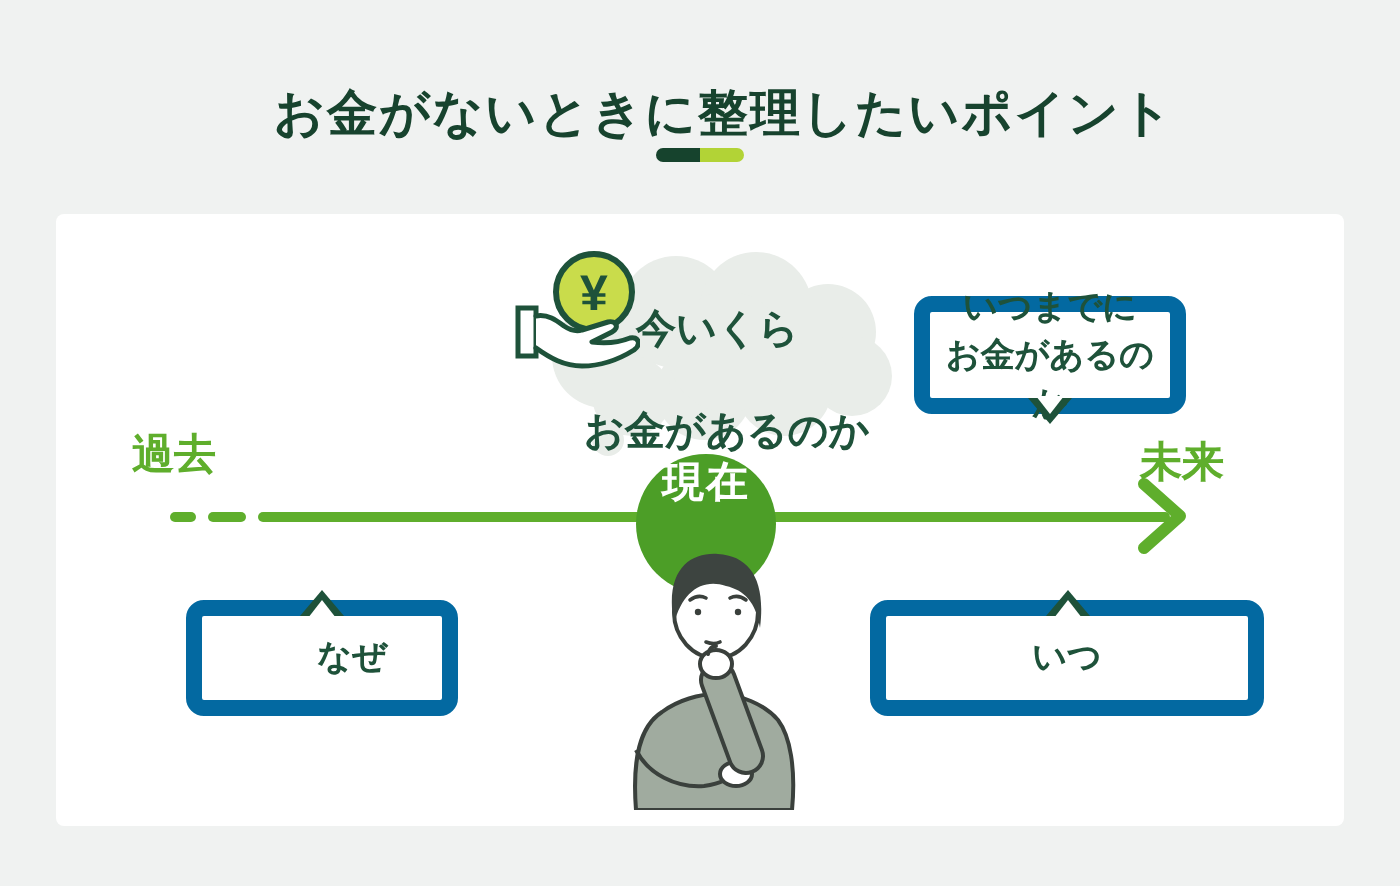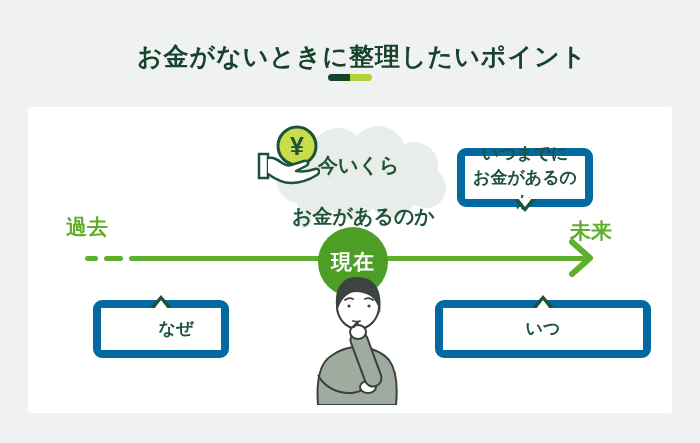--- a/index.html
+++ b/index.html
@@ -40,36 +40,36 @@
   .past   { left: 66px;  top: 213px; }
   .future { left: 570px; top: 217px; }
   .tl-dash, .tl-line { position: absolute; top: 256px; height: 5px; background: #5fae2c; border-radius: 3px; }
   .d1 { left: 85px;  width: 13px; }
   .d2 { left: 104px; width: 19px; }
   .tl-line { left: 129px; width: 456px; }
   .arrowhead { position: absolute; left: 566px; top: 237px; }
   .present {
     position: absolute; left: 318px; top: 227px; width: 70px; height: 70px;
     border-radius: 50%; background: #4c9e27;
-    display: flex; align-items: center; justify-content: center;
+    display: flex; justify-content: center;
     color: #ffffff; font-weight: bold; font-size: 21px; letter-spacing: 1px;
   }
 
   .person { position: absolute; left: 305px; top: 272px; }
 
   
   .bubble {
     position: absolute; background: #ffffff; border: 8px solid #0369a1; border-radius: 9px;
     color: #1e523a; font-weight: bold; text-align: center;
     display: flex; flex-direction: column; justify-content: center;
     font-size: 17px; line-height: 24px;
   }
   .b-top   { left: 457px; top: 148px; width: 136px; height: 59px; }
   .b-left  { left: 93px;  top: 300px; width: 136px; height: 58px; padding-left: 30px; }
-  .b-right { left: 435px; top: 300px; width: 216px; height: 58px; }
+  .b-right { left: 435px; top: 300px; width: 197px; height: 58px; }
   .tail-down::before {
     content: ""; position: absolute; bottom: -13px; left: 50%; margin-left: -11px;
     border-left: 11px solid transparent; border-right: 11px solid transparent;
     border-top: 13px solid #1e523a;
   }
   .tail-down::after {
     content: ""; position: absolute; bottom: -8px; left: 50%; margin-left: -7px;
     border-left: 7px solid transparent; border-right: 7px solid transparent;
     border-top: 9px solid #ffffff;
   }

